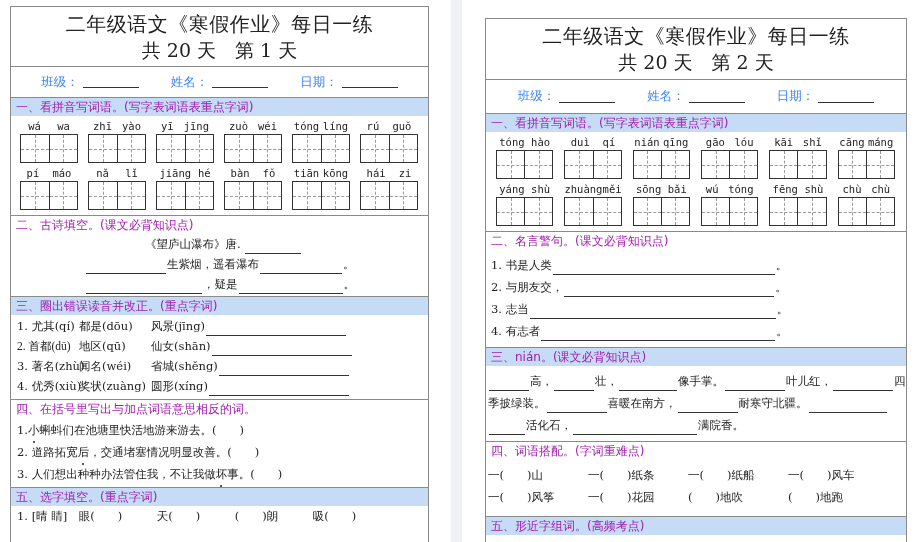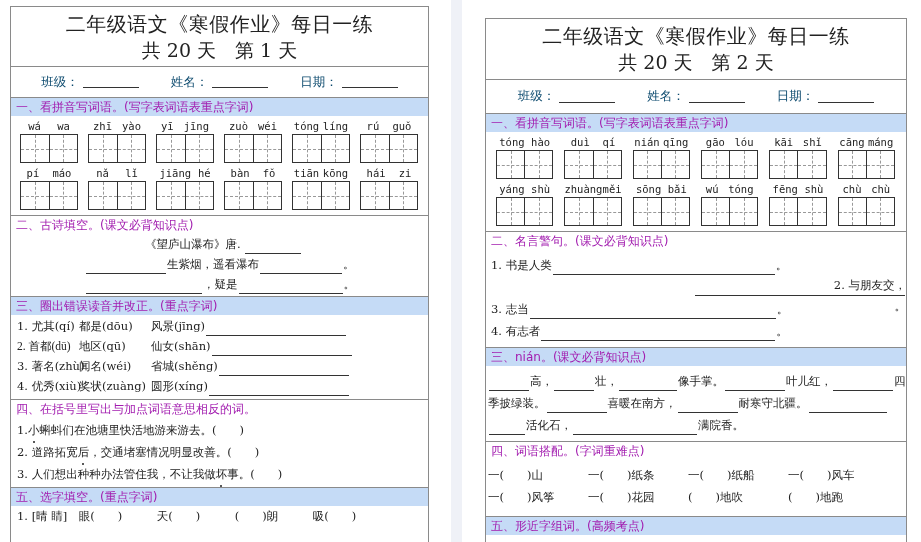--- a/index.html
+++ b/index.html
@@ -11,21 +11,21 @@
   .page { position: absolute; border: 1px solid #8a8a8a; background: #fff; overflow: hidden; }
   #page1 { left: 10px; top: 6px; width: 419px; height: 540px; }
   #page2 { left: 485px; top: 18px; width: 422px; height: 530px; }
 
   .title-block { border-bottom: 1px solid #8a8a8a; text-align: center; }
   #page1 .title-block { height: 60px; padding-top: 4px; }
   #page2 .title-block { height: 61px; padding-top: 4px; }
   .title-main { font-size: 20px; line-height: 26px; letter-spacing: 0.5px; }
   .title-sub  { font-size: 19px; line-height: 26px; }
 
-  .info-row { height: 30px; display: flex; align-items: center; justify-content: center; font-size: 12.5px; color: #0c4a6e; gap: 4px; }
+  .info-row { height: 30px; display: flex; align-items: center; justify-content: center; font-size: 12.5px; color: #3b82f6; gap: 4px; }
   .info-item { display: flex; align-items: center; margin: 0 14px; }
   .blank { display: inline-block; border-bottom: 1px solid #333; height: 12px; margin-left: 4px; }
   .info-item .blank { width: 56px; }
 
   .sec-head { background: #c5dbf6; font-family: "DejaVu Sans", sans-serif; font-size: 12px; height: 19px; line-height: 19px; padding-left: 5px; border-top: 1px solid #8a8a8a; color: #a21caf; }
   .sec-head.plain { background: #fff; }
 
   
   .py-rows { padding: 3px 0 2px 0; }
   .py-row { display: flex; padding-left: 9px; margin-bottom: 3px; }
@@ -422,21 +422,21 @@
       </div>
     </div>
 
   <div class="sec-head plain">二、名言警句。(课文必背知识点)</div>
   <div class="lines" id="p2-s2" style="padding:3px 0 6px 5px;">
       <div class="line" style="height: 22px;">
         <span>1. 书是人类</span>
         <span class="ul" style="width: 222px;"></span>
         <span>。</span>
       </div>
-      <div class="line" style="height: 22px; flex-direction: column;">
+      <div class="line" style="height: 22px;">
         <span>2. 与朋友交，</span>
         <span class="ul" style="width: 210px;"></span>
         <span>。</span>
       </div>
       <div class="line" style="height: 22px;">
         <span>3. 志当</span>
         <span class="ul" style="width: 246px;"></span>
         <span>。</span>
       </div>
       <div class="line" style="height: 22px;">

